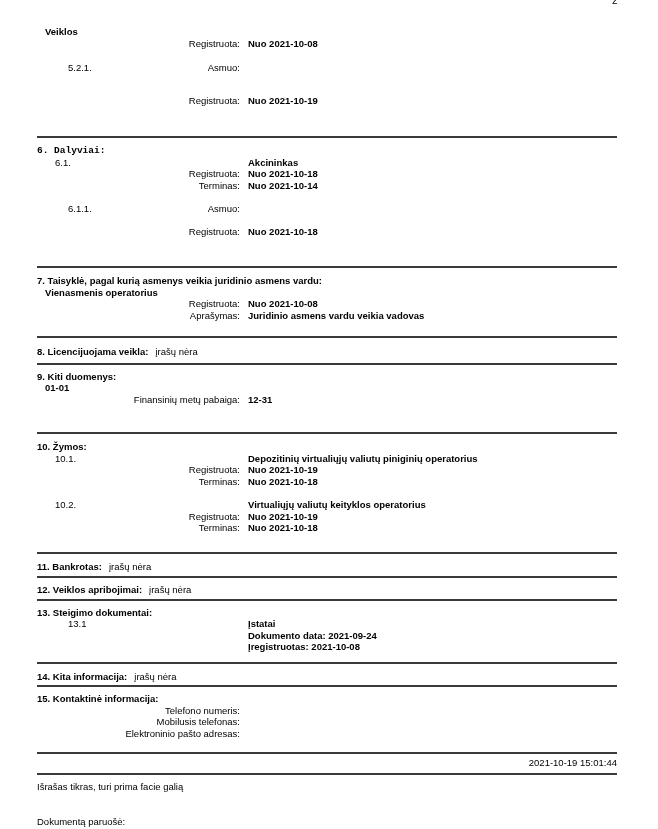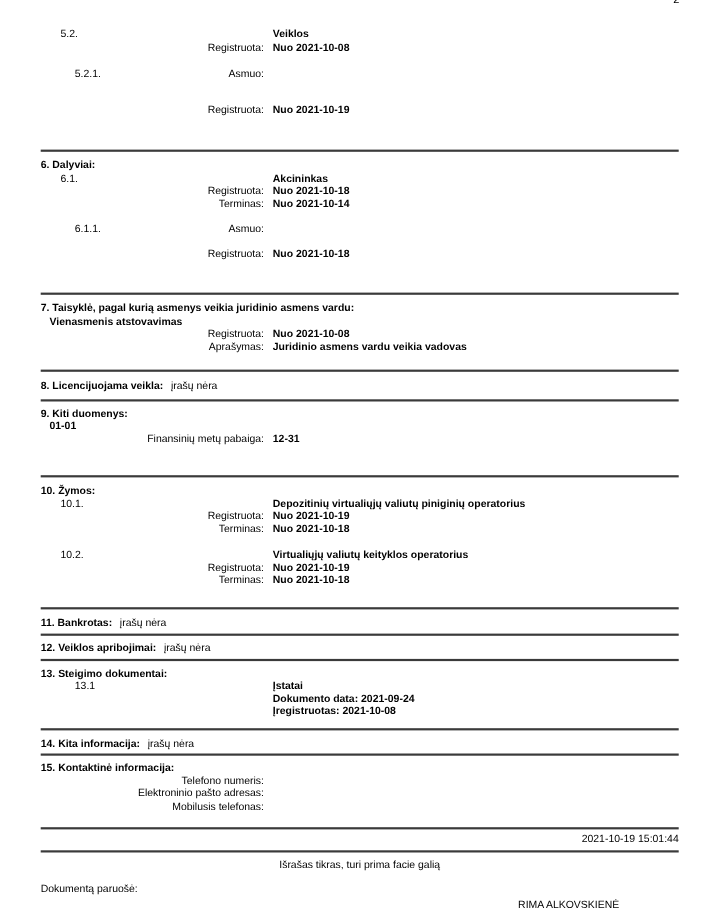--- a/index.html
+++ b/index.html
@@ -33,36 +33,33 @@
   .row { display: flex; align-items: flex-start; }
   .lc { flex: 0 0 203px; width: 203px; display: flex; }
   .num { white-space: pre; }
   .ind-1 { padding-left: 18px; }
   .ind-2 { padding-left: 31px; }
   .lbl { margin-left: auto; text-align: center; }
   .val { margin-left: 8px; font-weight: bold; }
   .footer { margin-top: 13px; }
   .timestamp { margin-top: 3px; text-align: right; }
   .rule-ts-bottom { margin-top: 4px; }
-  .certification { margin-top: 6px; text-align: center; }
-  .prepared-label { margin-top: 11px; }
+  .certification { margin-top: 6px; }
+  .prepared-label { margin-top: 24px; }
   .prepared-name { margin-top: 2px; margin-left: 434px; }
 </style>
 </head>
 <body>
 
 <div class="page">
   <div class="page-number">2</div>
   <div class="content">
     <div id="doc-sections">
         <section class="sec" style="margin-top: 26px;">
           <div class="row">
-            <div class="lc">
-              <span class="num ind-1">5.2.</span>
-            </div>
             <span class="val">Veiklos</span>
           </div>
           <div class="row">
             <div class="lc">
               <span class="lbl">Registruota:</span>
             </div>
             <span class="val">Nuo 2021-10-08</span>
           </div>
           <div class="row" style="margin-top: 13px;">
             <div class="lc">
@@ -72,21 +69,21 @@
           </div>
           <div class="row" style="margin-top: 21px;">
             <div class="lc">
               <span class="lbl">Registruota:</span>
             </div>
             <span class="val">Nuo 2021-10-19</span>
           </div>
         </section>
         <section class="sec" style="margin-top: 30px;">
           <div class="rule"></div>
-          <div class="heading" style="margin-top: 7px;"><span>6. Dalyviai:</span></div>
+          <div class="heading" style="margin-top: 7px; font-family: Liberation Mono, monospace;"><span>6. Dalyviai:</span></div>
           <div class="row">
             <div class="lc">
               <span class="num ind-1">6.1.</span>
             </div>
             <span class="val">Akcininkas</span>
           </div>
           <div class="row">
             <div class="lc">
               <span class="lbl">Registruota:</span>
             </div>
@@ -108,21 +105,21 @@
             <div class="lc">
               <span class="lbl">Registruota:</span>
             </div>
             <span class="val">Nuo 2021-10-18</span>
           </div>
         </section>
         <section class="sec" style="margin-top: 29px;">
           <div class="rule"></div>
           <div class="heading" style="margin-top: 7px;"><span>7. Taisyklė, pagal kurią asmenys veikia juridinio asmens vardu:</span></div>
           <div class="row">
-            <span class="val">Vienasmenis atstovavimas</span>
+            <span class="val">Vienasmenis operatorius</span>
           </div>
           <div class="row">
             <div class="lc">
               <span class="lbl">Registruota:</span>
             </div>
             <span class="val">Nuo 2021-10-08</span>
           </div>
           <div class="row">
             <div class="lc">
               <span class="lbl">Aprašymas:</span>
@@ -220,26 +217,26 @@
         <section class="sec" style="margin-top: 3px;">
           <div class="rule"></div>
           <div class="heading" style="margin-top: 6px;"><span>15. Kontaktinė informacija:</span></div>
           <div class="row">
             <div class="lc">
               <span class="lbl">Telefono numeris:</span>
             </div>
           </div>
           <div class="row">
             <div class="lc">
+              <span class="lbl">Mobilusis telefonas:</span>
+            </div>
+          </div>
+          <div class="row">
+            <div class="lc">
               <span class="lbl">Elektroninio pašto adresas:</span>
-            </div>
-          </div>
-          <div class="row">
-            <div class="lc">
-              <span class="lbl">Mobilusis telefonas:</span>
             </div>
           </div>
         </section>
       </div>
     <div class="footer">
       <div class="rule"></div>
       <div class="timestamp">2021-10-19 15:01:44</div>
       <div class="rule rule-ts-bottom"></div>
       <div class="certification">Išrašas tikras, turi prima facie galią</div>
       <div class="prepared-label">Dokumentą paruošė:</div>

